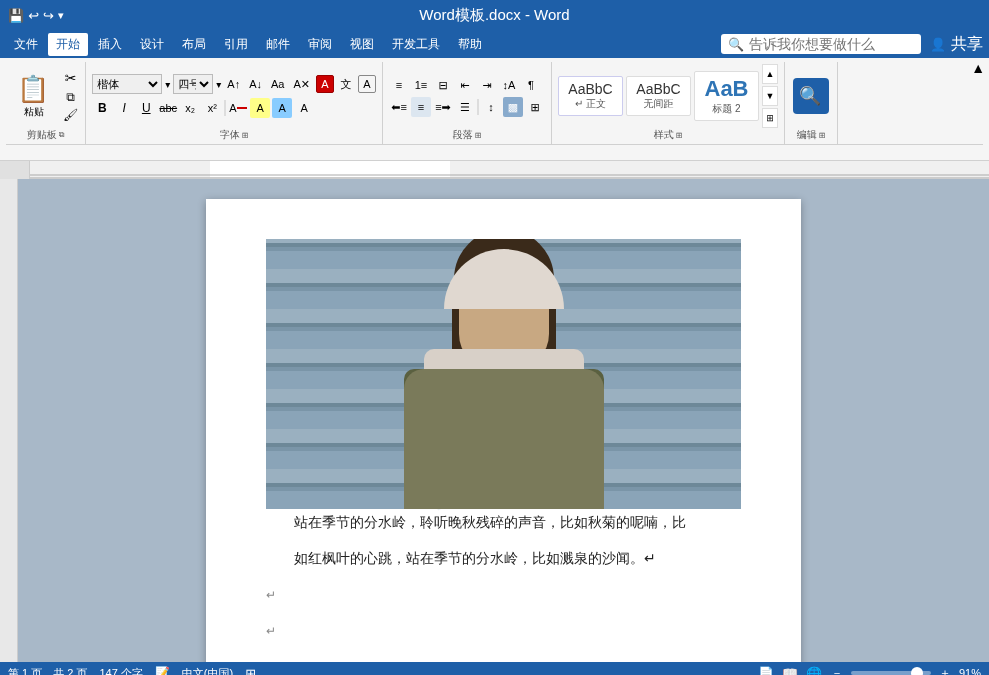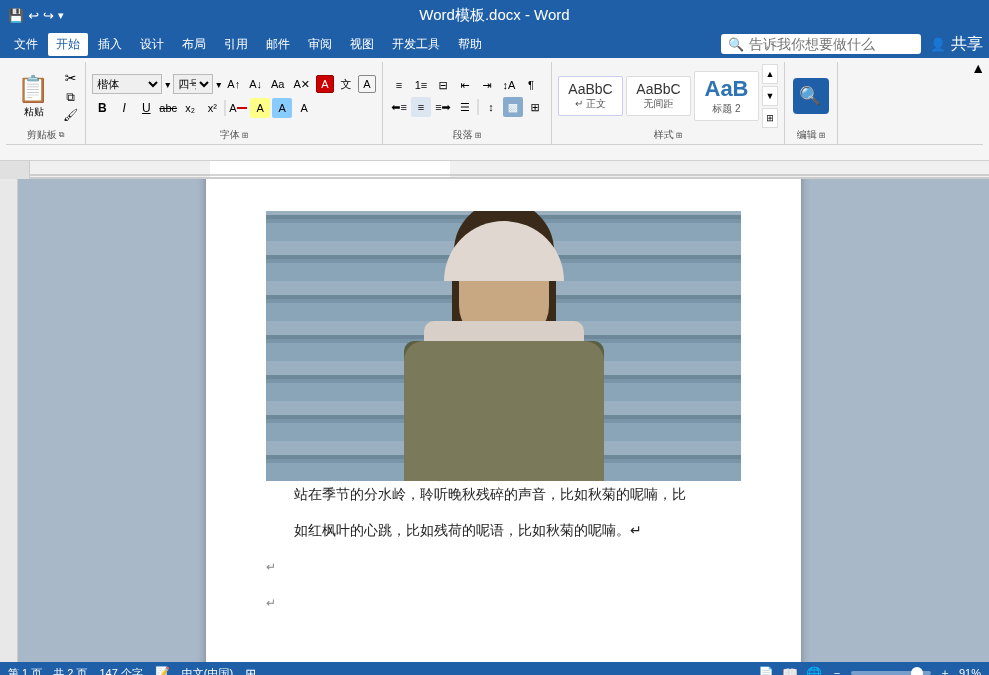--- a/index.html
+++ b/index.html
@@ -58,21 +58,21 @@
     .fmt-btn { width: 20px; height: 20px; background: none; border: 1px solid transparent; cursor: pointer; font-size: 12px; border-radius: 2px; display: flex; align-items: center; justify-content: center; }
 
     
     #ruler-area { display: flex; height: 18px; background: #f0f0f0; border-bottom: 1px solid #ccc; }
     #corner { width: 30px; height: 18px; background: #e0e0e0; border-right: 1px solid #ccc; }
     #h-ruler { flex: 1; background: white; border-bottom: 1px solid #ccc; position: relative; overflow: hidden; }
 
     
     #doc-area { display: flex; height: calc(675px - 30px - 28px - 94px - 18px - 22px); background: #a8b8c8; overflow: hidden; }
     #v-ruler { width: 18px; background: #e8e8e8; border-right: 1px solid #ccc; }
-    #doc-scroll { flex: 1; overflow: hidden; display: flex; justify-content: center; padding: 20px 13px; align-items: center; }
+    #doc-scroll { flex: 1; overflow: hidden; display: flex; justify-content: center; padding: 20px 13px; }
     #doc-page { width: 595px; min-height: 500px; background: white; box-shadow: 0 2px 8px rgba(0,0,0,0.3); padding: 40px 60px; position: relative; }
 
     
     #watermark { position: absolute; top: 50%; left: 50%; transform: translate(-50%,-50%) rotate(-30deg); font-size: 60px; color: rgba(180,200,220,0.25); font-weight: bold; white-space: nowrap; pointer-events: none; z-index: 0; }
 
     
     #doc-content { position: relative; z-index: 1; }
 
     #doc-text { font-size: 14px; line-height: 2; color: #222; font-family: 'SimSun', serif; }
 
@@ -444,21 +444,21 @@
             <div class="jacket-right"></div>
             <div class="body-shape"></div>
           </div>
         </div>
 
         <div id="doc-text">
           <p style="text-indent:2em;margin-bottom:8px;">
             <span>站在季节的分水岭，聆听晚秋残碎的声音，比如秋菊的呢喃，比</span>
           </p>
           <p style="text-indent:2em;margin-bottom:8px;">
-            <span>如红枫叶的心跳，比如残荷的呢语，比如秋菊的呢喃。↵</span>
+            <span>如红枫叶的心跳，站在季节的分水岭，比如溅泉的沙闻。↵</span>
           </p>
           <p style="margin-bottom:8px;">
             <span style="color:#888;font-size:12px;">↵</span>
           </p>
           <p style="margin-bottom:8px;">
             <span style="color:#888;font-size:12px;">↵</span>
           </p>
         </div>
       </div>
     </div>

